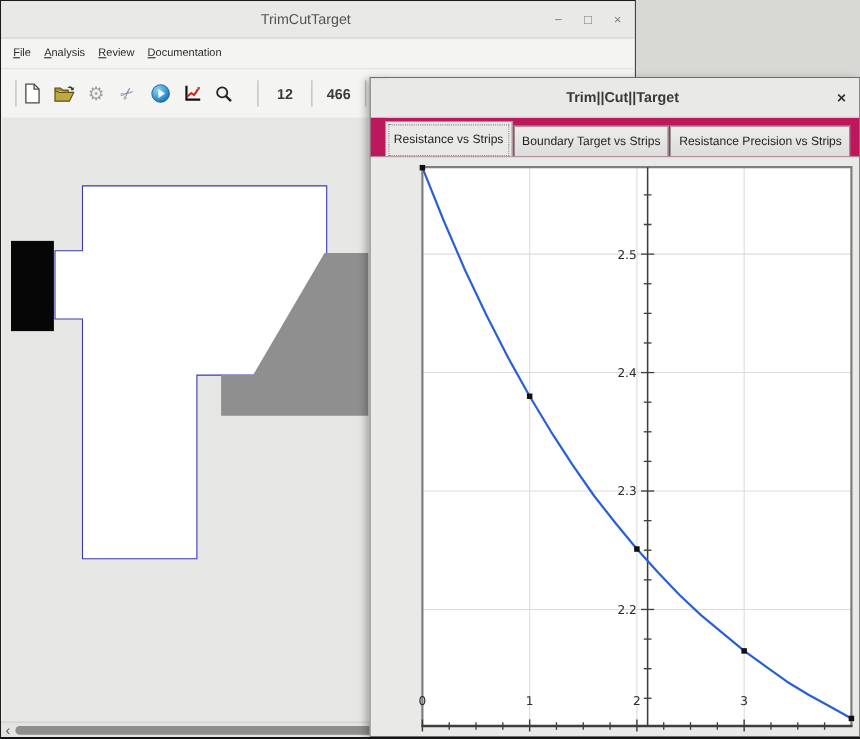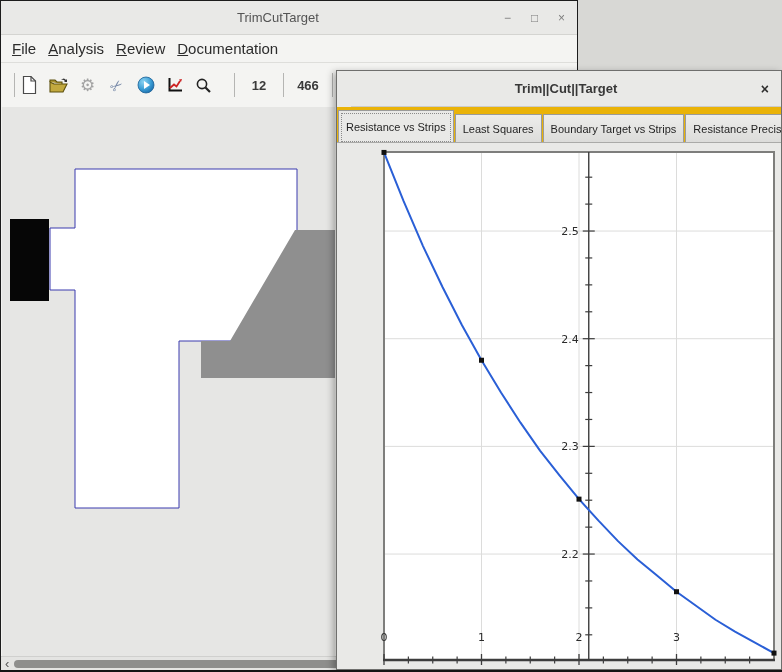--- a/index.html
+++ b/index.html
@@ -11,21 +11,21 @@
   .main-window{position:absolute;left:0;top:0;width:578px;height:672px;
                background:#e9e9e7;border:1px solid #1c1c1c;box-sizing:border-box;
                display:flex;flex-direction:column;}
   .titlebar{height:34px;flex:0 0 34px;display:flex;align-items:center;justify-content:center;
             position:relative;background:#e9e9e7;border-bottom:1px solid #d4d4d1;padding-right:55px;box-sizing:border-box;padding-left:33px;}
   .titlebar .title{font-size:13px;color:#545454;}
   .win-controls{position:absolute;right:8px;top:0;height:100%;display:flex;align-items:center;gap:12px;}
   .win-btn{width:15px;text-align:center;color:#7e7e7e;font-size:12px;cursor:default;}
 
   .menubar{height:27px;flex:0 0 27px;display:flex;align-items:center;padding-left:5px;
-           background:#f4f4f2;border-bottom:1px solid #dededb;font-size:15px;color:#2c2c2c;}
+           background:#f4f4f2;border-bottom:1px solid #dededb;font-size:10px;color:#2c2c2c;}
   .menu-item{display:inline-block;padding:0 6px;}
   .menu-item::first-letter{text-decoration:underline;}
 
   .toolbar{height:44px;flex:0 0 44px;display:flex;align-items:center;background:#f4f4f2;padding-left:13px;}
   .tool-sep{width:1px;height:24px;background:#b5b5b3;flex:0 0 1px;}
   .tool-btn{width:29px;height:30px;display:flex;align-items:center;justify-content:center;}
   .tool-value{width:48px;text-align:center;font-size:13px;color:#3a3a3a;font-weight:bold;}
   .gear-glyph{font-size:17px;color:#a3a3a3;line-height:1;}
   .scissors-glyph{font-size:15px;color:#7b8dab;display:inline-block;transform:rotate(-40deg);line-height:1;}
 
@@ -50,22 +50,22 @@
   
   .dialog{position:absolute;left:336px;top:70px;width:446px;height:600px;
           background:#e9e9e7;border:1px solid #6f6f6d;box-sizing:border-box;
           box-shadow:-3px 2px 7px rgba(0,0,0,0.30);display:flex;flex-direction:column;}
   .dialog-titlebar{height:35px;flex:0 0 35px;position:relative;display:flex;align-items:center;
                    justify-content:center;background:#e9e9e7;border-bottom:1px solid #ccccc9;margin-left:14px;}
   .dialog-title{font-size:13px;font-weight:bold;color:#383838;}
   .dialog-close{position:absolute;right:12px;top:0;height:100%;display:flex;align-items:center;
                 color:#2e2e2e;font-size:14px;font-weight:bold;}
 
-  .tabbar{height:35px;flex:0 0 35px;display:flex;align-items:flex-end;background:#eab308;
-          border-bottom:1px solid #aaaaa8;padding-left:1px;overflow:hidden;}
+  .tabbar{height:35px;flex:0 0 35px;display:flex;align-items:flex-end;background:#be185d;
+          border-bottom:1px solid #aaaaa8;padding-left:13px;overflow:hidden;}
   .tab{font-size:11px;color:#1f1f1f;display:flex;align-items:center;justify-content:center;
        white-space:nowrap;padding:0 7px;height:28px;background:linear-gradient(#ededeb,#dcdcda);
        border:1px solid #9b9b99;border-bottom:none;box-sizing:border-box;margin-right:1px;}
   .tab.active{height:33px;background:#e9e9e7;position:relative;margin-bottom:-1px;}
   .tab.active::after{content:'';position:absolute;left:2px;right:2px;top:2px;bottom:1px;
                      border:1px dotted #8a8a8a;pointer-events:none;}
 
   .chart-panel{flex:1;position:relative;background:#e9e9e7;}
   #chart-svg{position:absolute;left:0;top:0;}
   .tick-label{font-family:"DejaVu Sans","Liberation Sans",sans-serif;font-size:11px;fill:#2b2b2b;}
@@ -165,21 +165,20 @@
 
   </div>
 
   <div class="dialog">
     <div class="dialog-titlebar">
       <span class="dialog-title">Trim||Cut||Target</span>
       <span class="dialog-close">×</span>
     </div>
     <div class="tabbar">
       <span class="tab active">Resistance vs Strips</span>
-      <span class="tab">Least Squares</span>
       <span class="tab">Boundary Target vs Strips</span>
       <span class="tab">Resistance Precision vs Strips</span>
     </div>
     <div class="chart-panel">
       <svg id="chart-svg" width="446" height="527">
           <rect x="47" y="9" width="390" height="508" fill="#ffffff"></rect>
           <line x1="144.5" y1="9" x2="144.5" y2="517" stroke="#dcdcdb" stroke-width="1"></line>
           <line x1="242" y1="9" x2="242" y2="517" stroke="#dcdcdb" stroke-width="1"></line>
           <line x1="339.5" y1="9" x2="339.5" y2="517" stroke="#dcdcdb" stroke-width="1"></line>
           <line x1="47" y1="88.03179313268325" x2="437" y2="88.03179313268325" stroke="#dcdcdb" stroke-width="1"></line>

